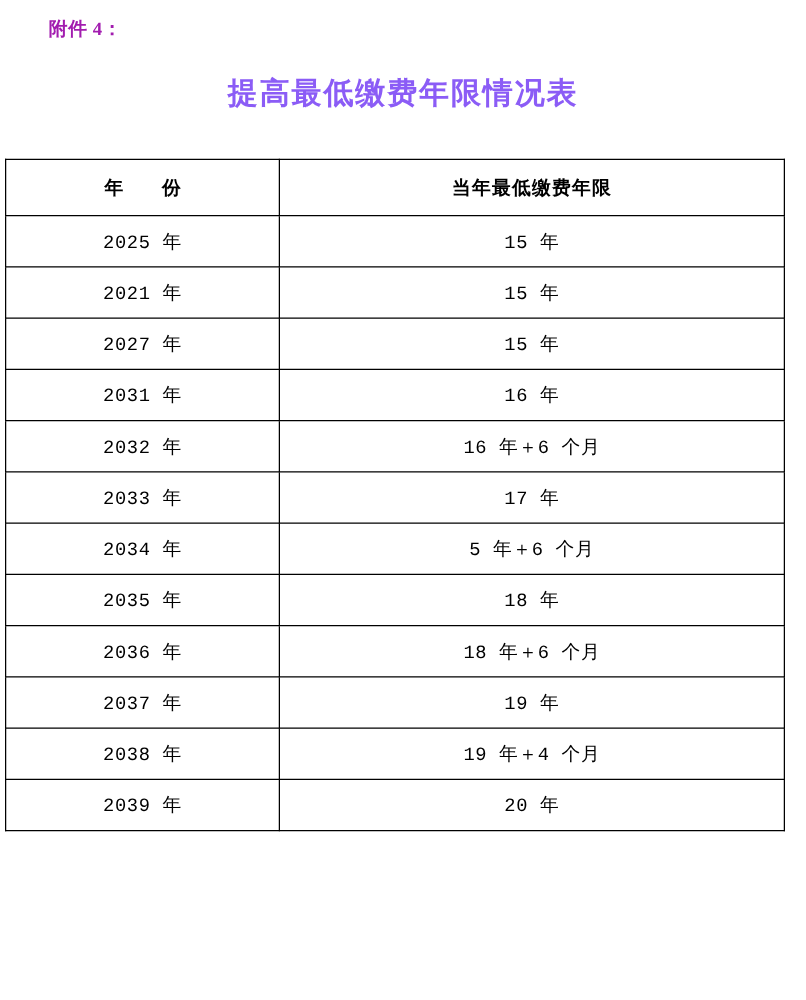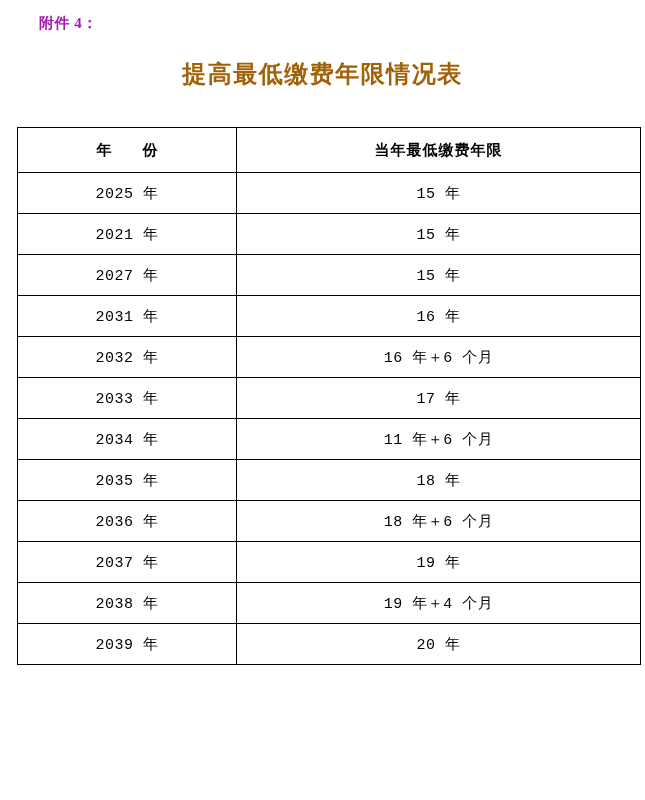--- a/index.html
+++ b/index.html
@@ -37,25 +37,25 @@
   .doc-title {
     position: absolute;
     left: 0;
     right: 0;
     top: 58px;
     text-align: center;
     font-family: "DejaVu Sans", "Liberation Sans", sans-serif;
     font-size: 24px;
     font-weight: 700;
     letter-spacing: 1.5px;
-    color: #a16207;
+    color: #8b5cf6;
   }
   .table-wrap {
     position: absolute;
-    left: 17px;
+    left: 4px;
     top: 127px;
     width: 621px;
   }
   table.data-table {
     width: 621px;
     border-collapse: collapse;
     table-layout: fixed;
   }
   table.data-table td,
   table.data-table th {
@@ -127,21 +127,21 @@
         <tr>
           <td class="cell-year">2032 年</td>
           <td class="cell-value">16 年＋6 个月</td>
         </tr>
         <tr>
           <td class="cell-year">2033 年</td>
           <td class="cell-value">17 年</td>
         </tr>
         <tr>
           <td class="cell-year">2034 年</td>
-          <td class="cell-value">11 年＋6 个月</td>
+          <td class="cell-value">5 年＋6 个月</td>
         </tr>
         <tr>
           <td class="cell-year">2035 年</td>
           <td class="cell-value">18 年</td>
         </tr>
         <tr>
           <td class="cell-year">2036 年</td>
           <td class="cell-value">18 年＋6 个月</td>
         </tr>
         <tr>

